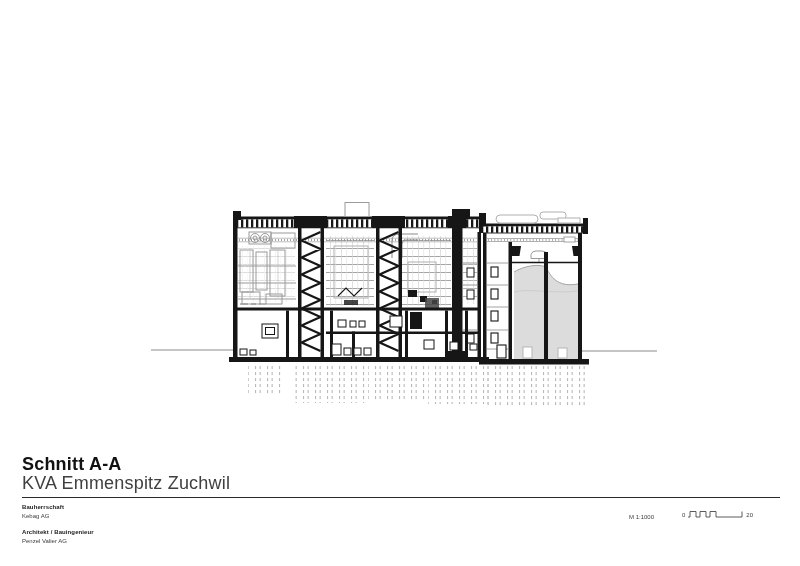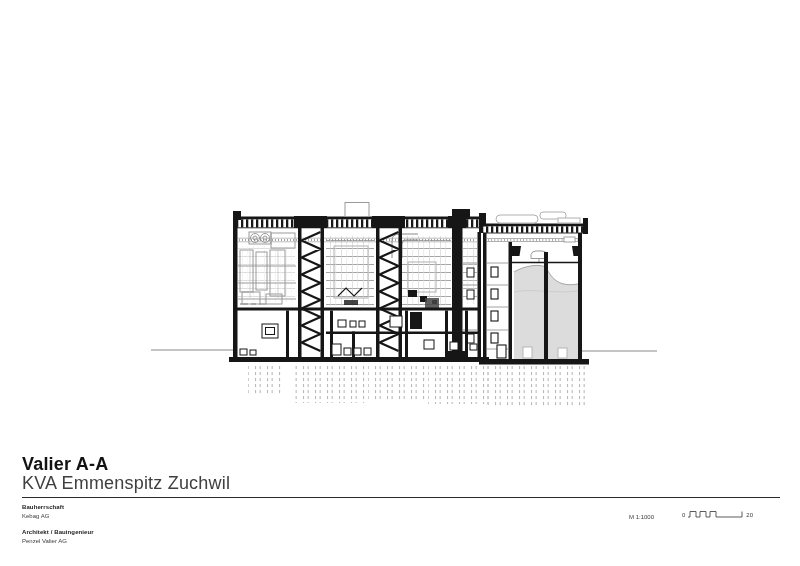--- a/index.html
+++ b/index.html
@@ -258,21 +258,21 @@
       <g fill="#ffffff" stroke="#b0b0b0" stroke-width="0.9">
         <rect x="523" y="347" width="9" height="11"></rect>
         <rect x="558" y="348" width="9" height="10"></rect>
       </g>
 
       <rect x="479" y="359" width="110" height="5.5" fill="#161616"></rect>
     </g>
   </svg>
 
   <div class="titleblock">
-    <div class="title">Valier A-A</div>
+    <div class="title">Schnitt A-A</div>
     <div class="subtitle">KVA Emmenspitz Zuchwil</div>
   </div>
 
   <div class="rule"></div>
 
   <div class="meta m1">
     <div class="lbl">Bauherrschaft</div>
     <div class="val">Kebag AG</div>
   </div>
 

